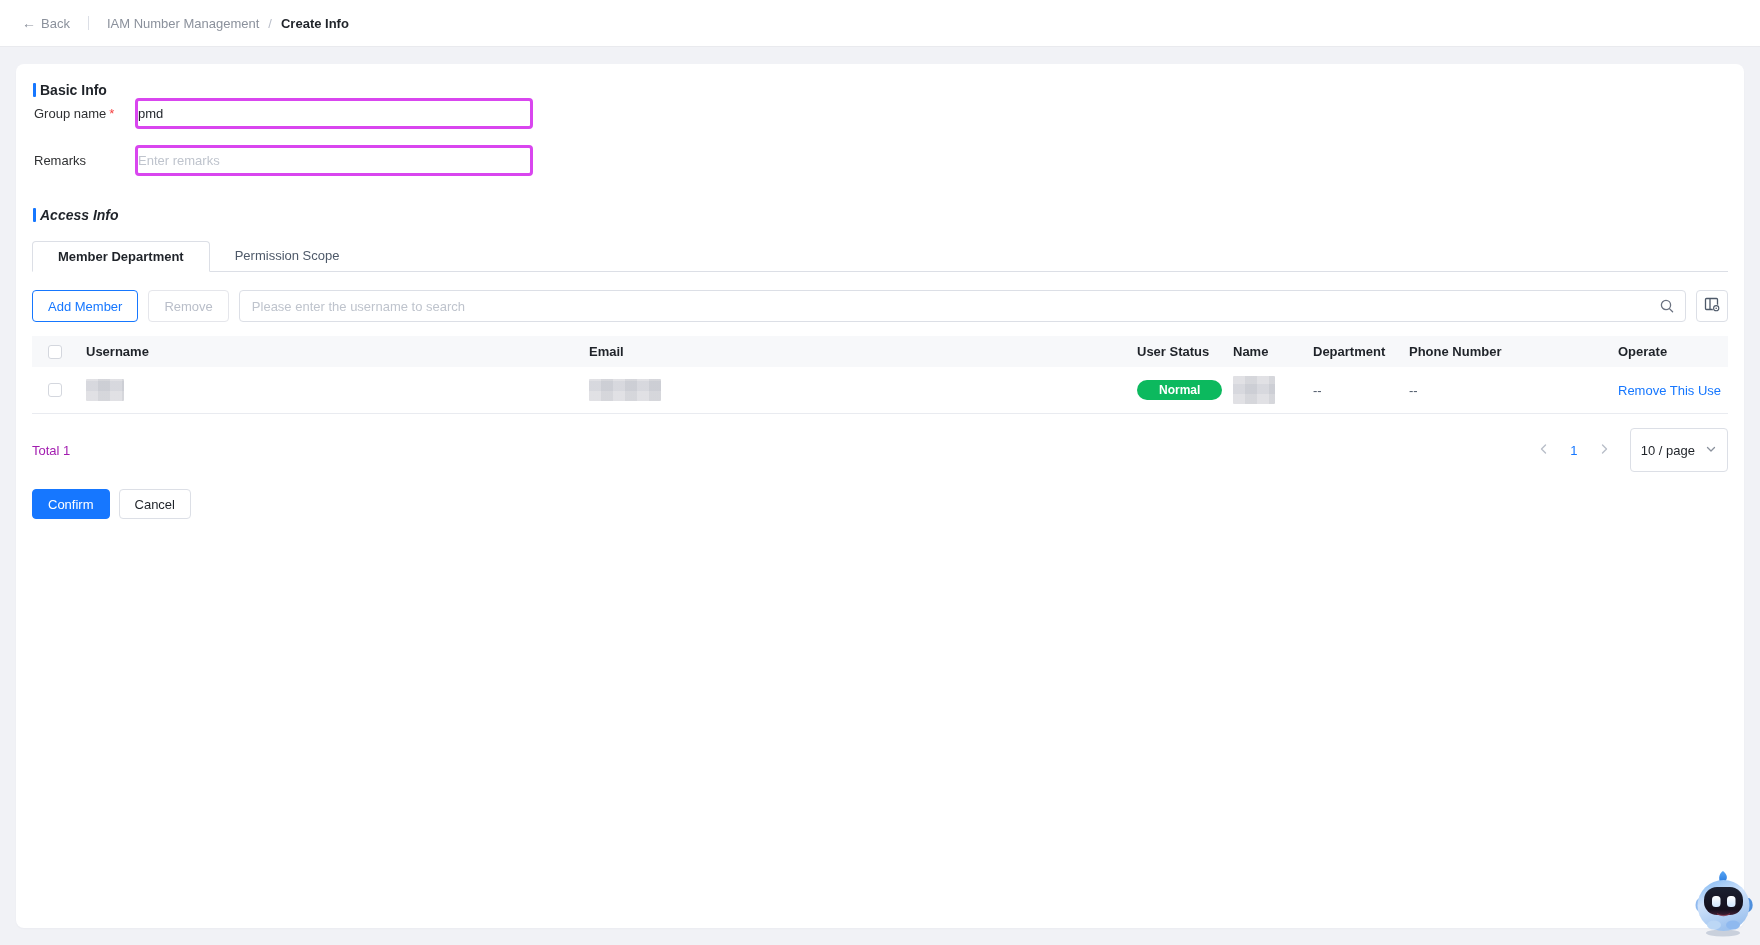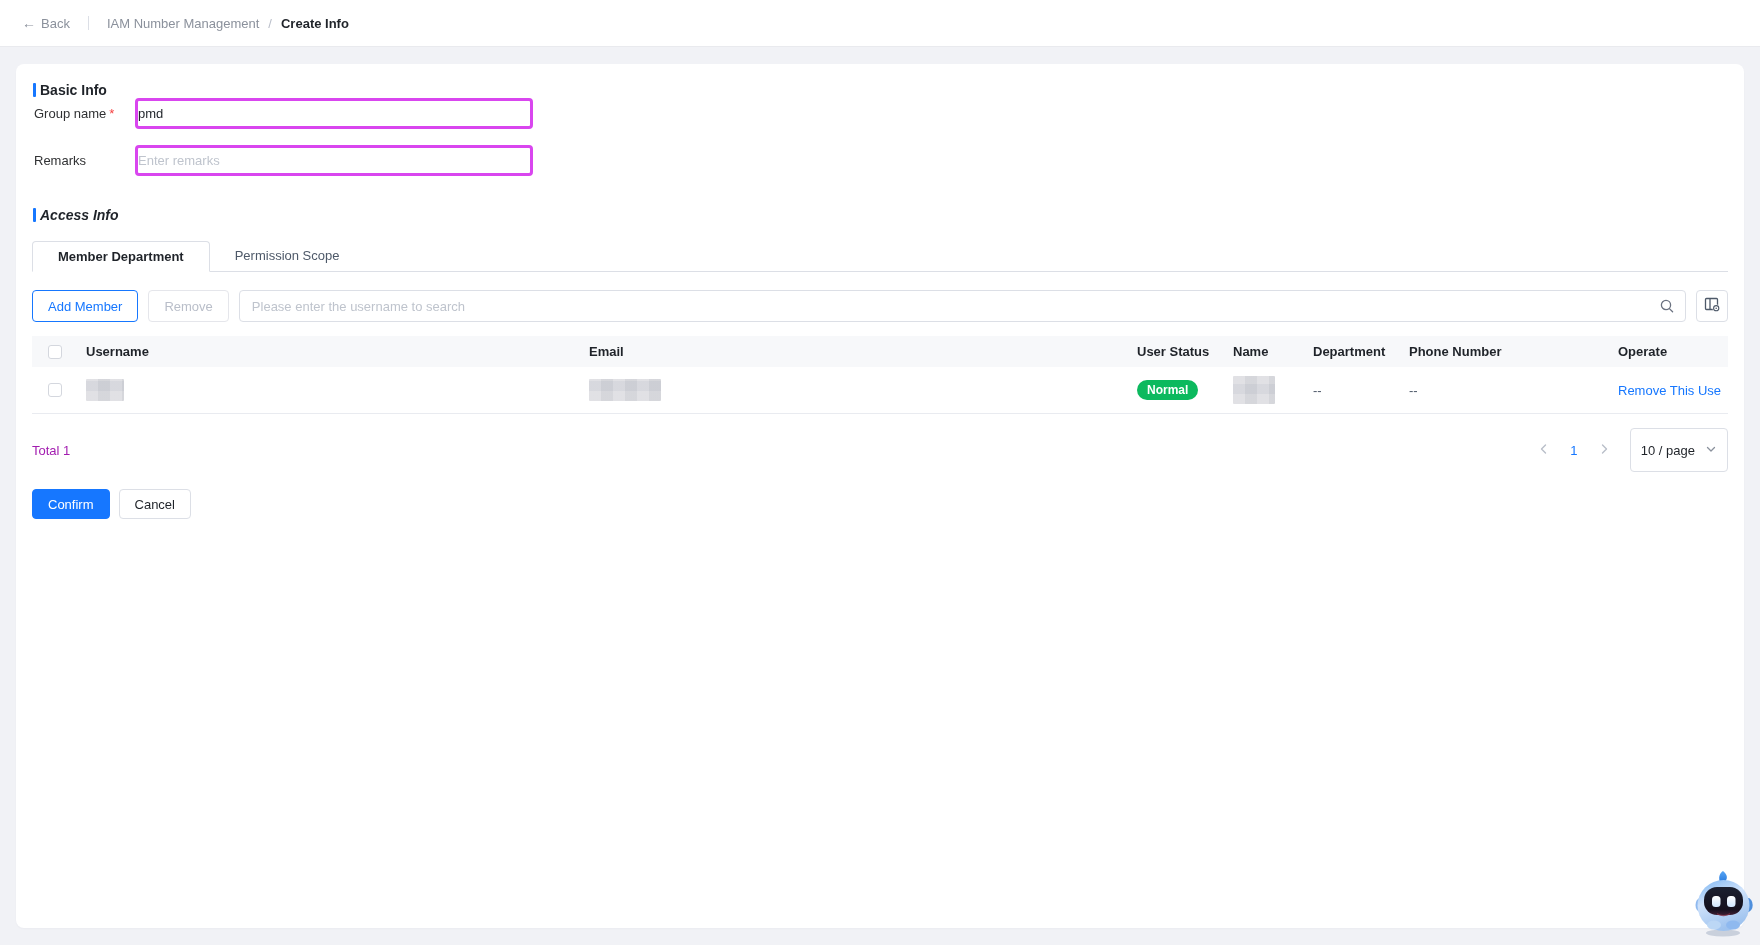--- a/index.html
+++ b/index.html
@@ -109,21 +109,21 @@
       repeating-linear-gradient(0deg, #ededef 0 10px, #e3e4e8 10px 20px),
       repeating-linear-gradient(90deg, #f2f2f4 0 12px, #e6e7ea 12px 24px);
     background-blend-mode: multiply;
     filter: blur(0.4px);
   }
   .redact.r-user  { width: 38px; height: 22px; }
   .redact.r-email { width: 72px; height: 22px; margin-left: 0px; }
   .redact.r-name  { width: 42px; height: 28px; }
   .badge {
     display: inline-block; background: #0cb95e; color: #fff; font-weight: 700;
-    font-size: 12px; padding: 4px 10px; border-radius: 11px; line-height: 1;
+    font-size: 12px; padding: 4px 22px; border-radius: 11px; line-height: 1;
   }
   .link { color: #1677ff; cursor: pointer; }
   .dash { color: #4e5969; }
 
   
   .t-footer { margin-top: 14px; display: flex; align-items: center; justify-content: space-between; }
   .total { color: #a21caf; }
   .pager { display: flex; align-items: center; gap: 6px; }
   .page-arrow { width: 24px; height: 24px; display: flex; align-items: center; justify-content: center; cursor: pointer; }
   .page-num { color: #1677ff; width: 24px; text-align: center; cursor: pointer; }

